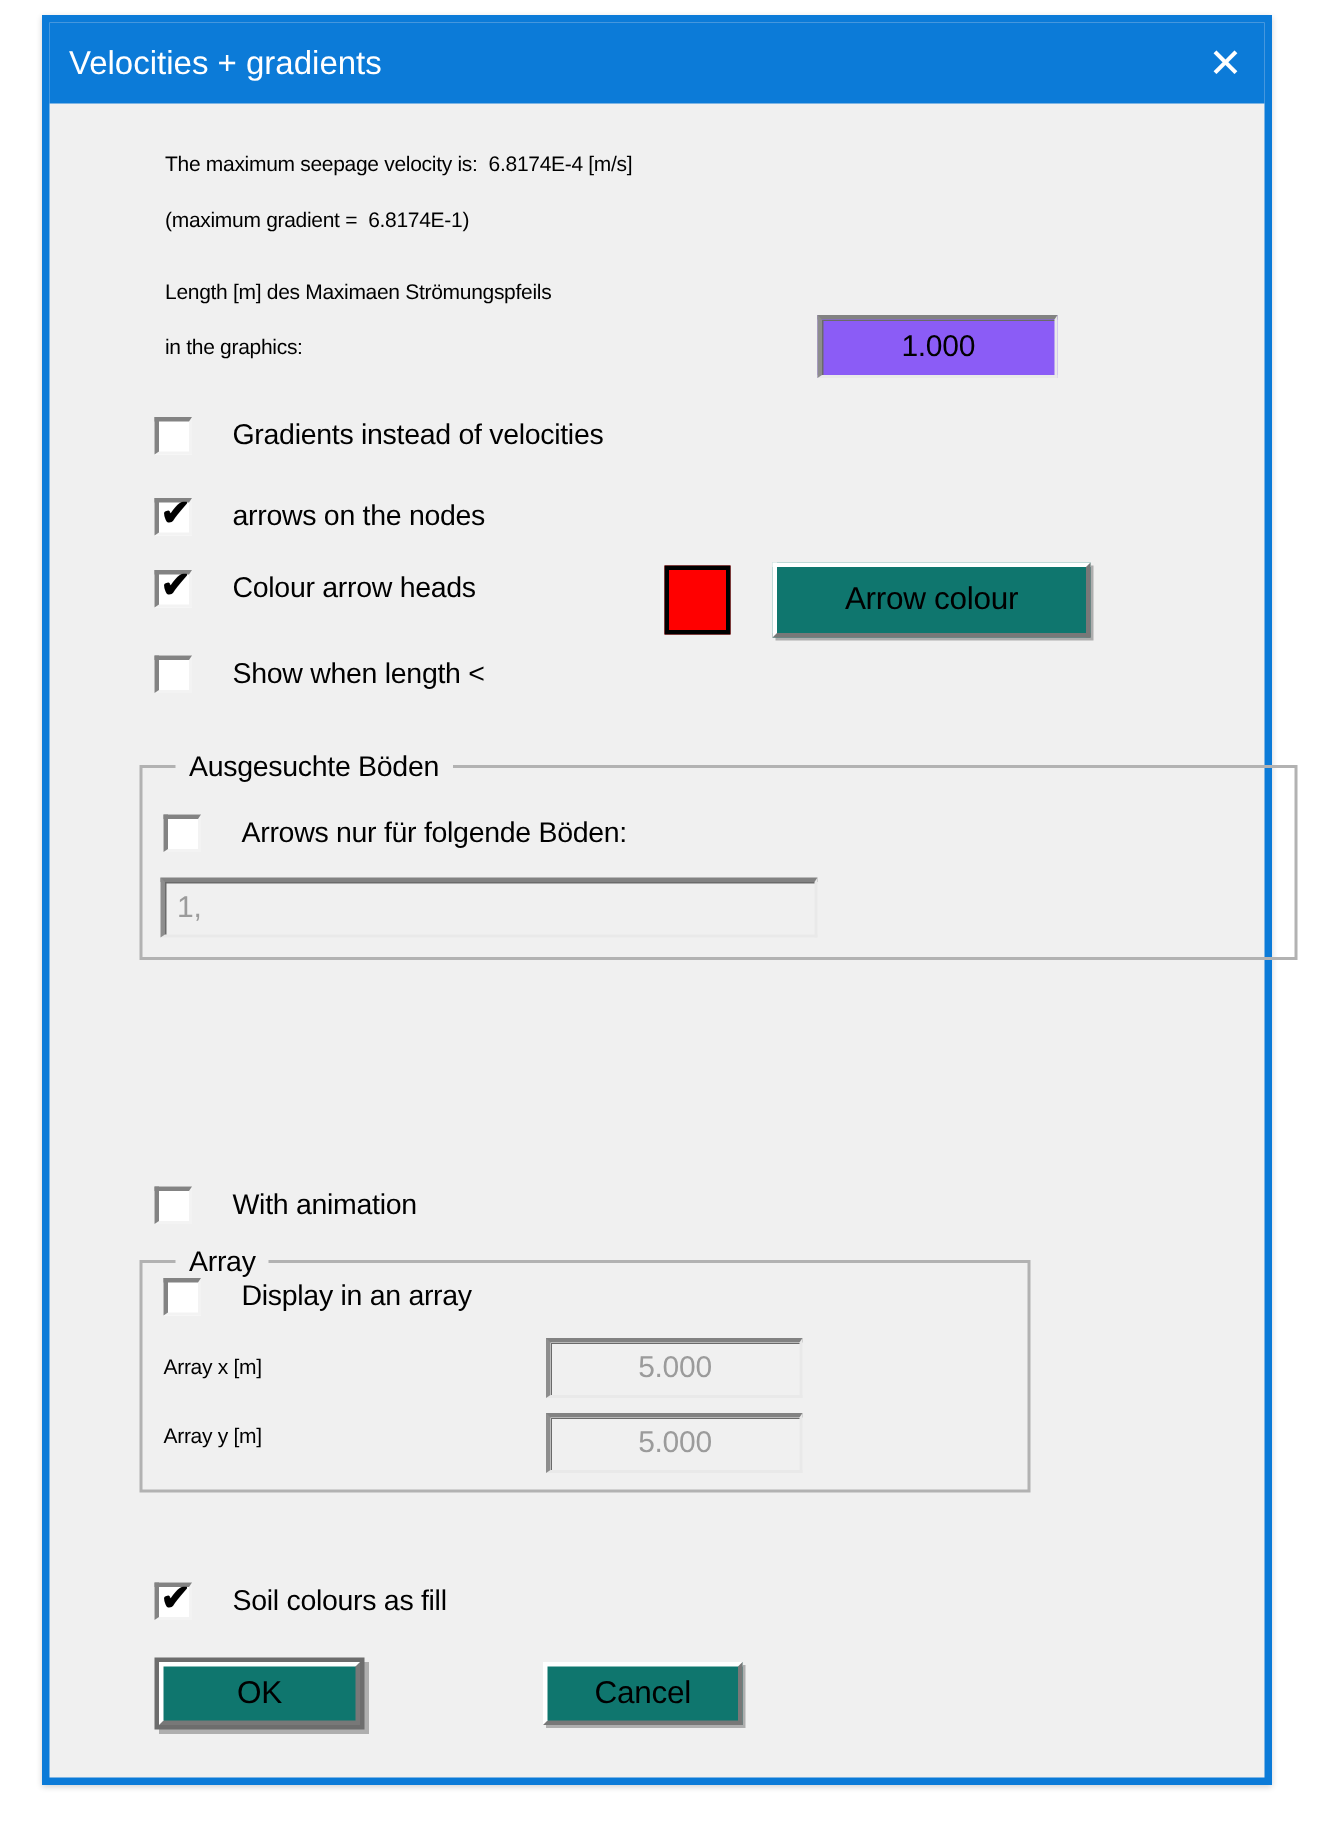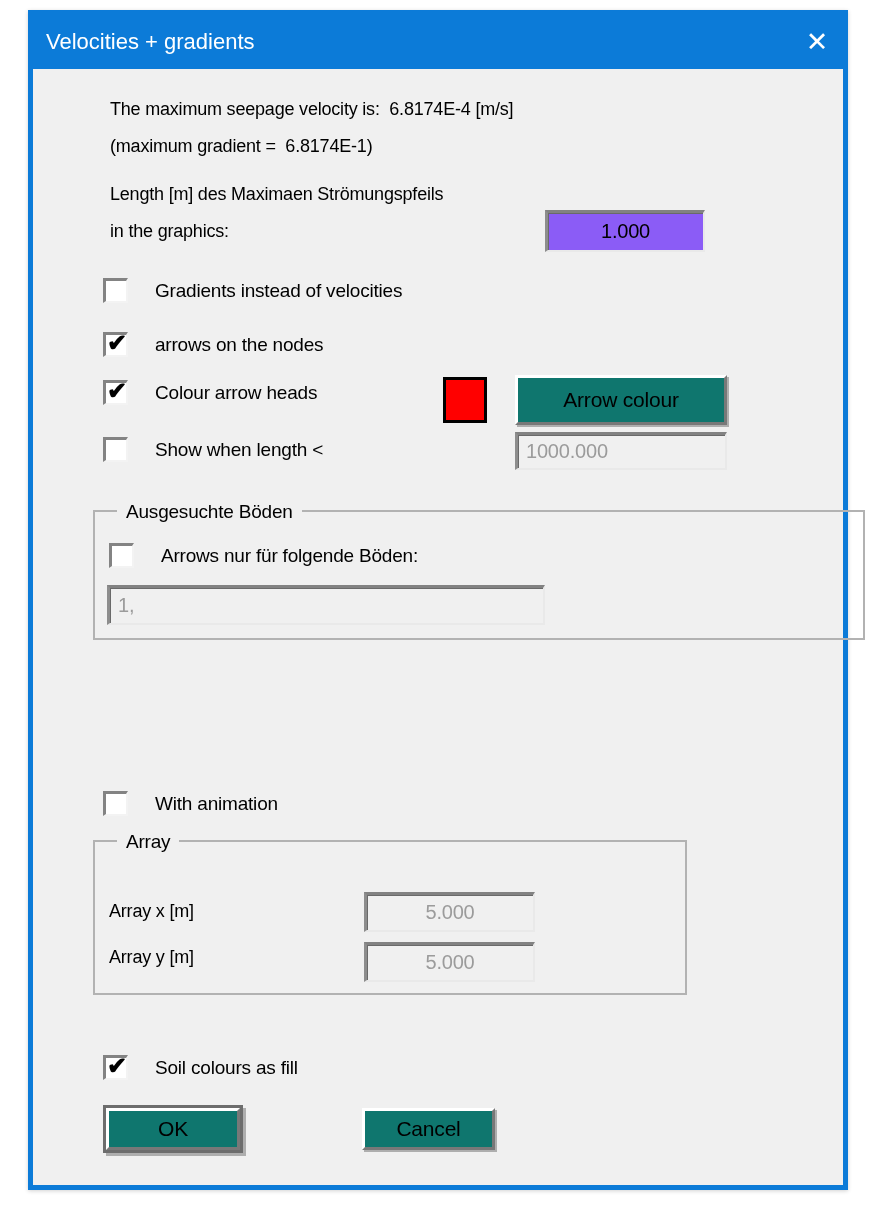--- a/index.html
+++ b/index.html
@@ -19,21 +19,21 @@
     display:flex;align-items:center;padding-left:13px;box-sizing:border-box;
   }
   .title-text{color:#fff;font-size:22px;letter-spacing:0;}
   .close-btn{
     position:absolute;right:0;top:0;width:52px;height:54px;
     display:flex;align-items:center;justify-content:center;cursor:default;
   }
   .close-glyph{color:#fff;font-size:27px;font-weight:300;line-height:1;}
   .dlg-body{position:absolute;top:54px;left:0;right:0;bottom:0;}
 
-  .stext{position:absolute;font-size:18px;letter-spacing:-0.2px;line-height:24px;white-space:pre;}
+  .stext{position:absolute;font-size:14px;letter-spacing:-0.2px;line-height:24px;white-space:pre;}
 
   
   .tfield{
     position:absolute;box-sizing:border-box;background:#8b5cf6;
     border-top:3px solid #828282;border-left:3px solid #8d8d8d;
     border-bottom:2px solid #e9e9e9;border-right:2px solid #e9e9e9;
     box-shadow:inset 1px 1px 0 #6a6a6a;
     font-size:20px;letter-spacing:-0.2px;
     display:flex;align-items:center;
   }
@@ -118,21 +118,20 @@
     </div>
     <div class="swatch" style="left: 410px; top: 308px; width: 44px; height: 46px; background-color: rgb(255, 0, 0);"></div>
     <div class="btn" style="left:482px;top:306px;width:212px;height:50px;">Arrow colour</div>
 
     <div class="cb-row" style="left:70px;top:368px;">
       <span class="checkbox">
           <span class="mark"></span>
         </span>
       <span class="cb-label">Show when length &lt;</span>
     </div>
-    <div class="tfield left disabled" style="left:482px;top:363px;width:212px;height:38px;">1000.000</div>
 
     <div class="groupbox" style="left:60px;top:441px;width:772px;height:130px;">
       <span class="groupbox-title">Ausgesuchte Böden</span>
       <div class="cb-row" style="left:14px;top:31px;">
         <span class="checkbox">
             <span class="mark"></span>
           </span>
         <span class="cb-label">Arrows nur für folgende Böden:</span>
       </div>
       <div class="tfield left disabled" style="left:12px;top:73px;width:438px;height:40px;">1,</div>
@@ -141,20 +140,26 @@
 
     <div class="cb-row" style="left:70px;top:722px;">
       <span class="checkbox">
           <span class="mark"></span>
         </span>
       <span class="cb-label">With animation</span>
     </div>
 
     <div class="groupbox" style="left:60px;top:771px;width:594px;height:155px;">
       <span class="groupbox-title">Array</span>
+      <div class="cb-row" style="left:14px;top:10px;">
+        <span class="checkbox">
+            <span class="mark"></span>
+          </span>
+        <span class="cb-label">Display in an array</span>
+      </div>
       <div class="stext" style="left:14px;top:57px;line-height:25px;">Array x [m]</div>
       <div class="tfield center disabled" style="left:269px;top:50px;width:171px;height:40px;">5.000</div>
       <div class="stext" style="left:14px;top:103px;line-height:25px;">Array y [m]</div>
       <div class="tfield center disabled" style="left:269px;top:100px;width:171px;height:40px;">5.000</div>
     </div>
 
     <div class="cb-row" style="left:70px;top:986px;">
       <span class="checkbox">
           <span class="mark checked">✔</span>
         </span>

